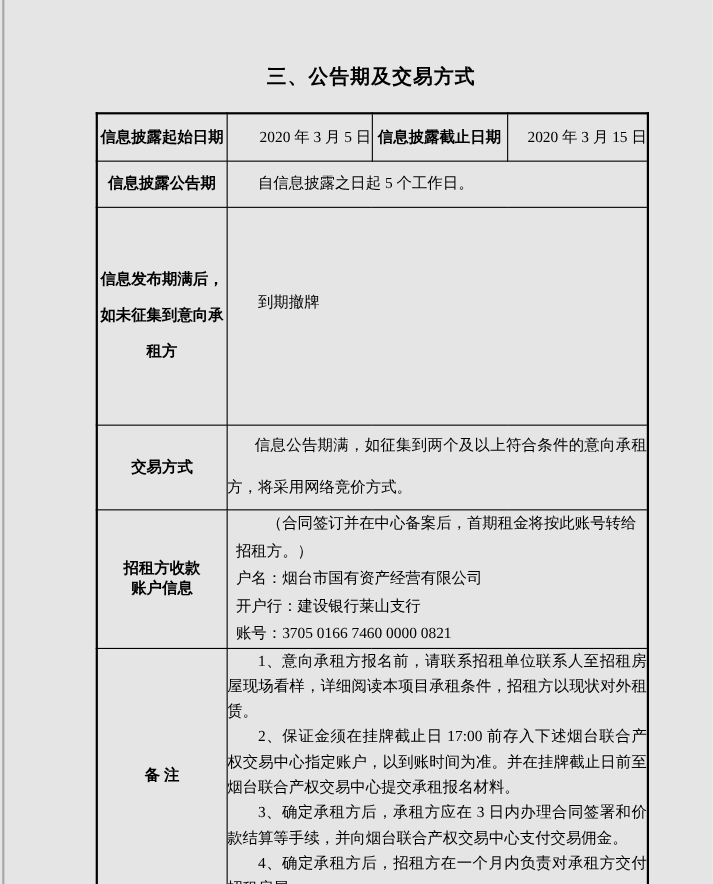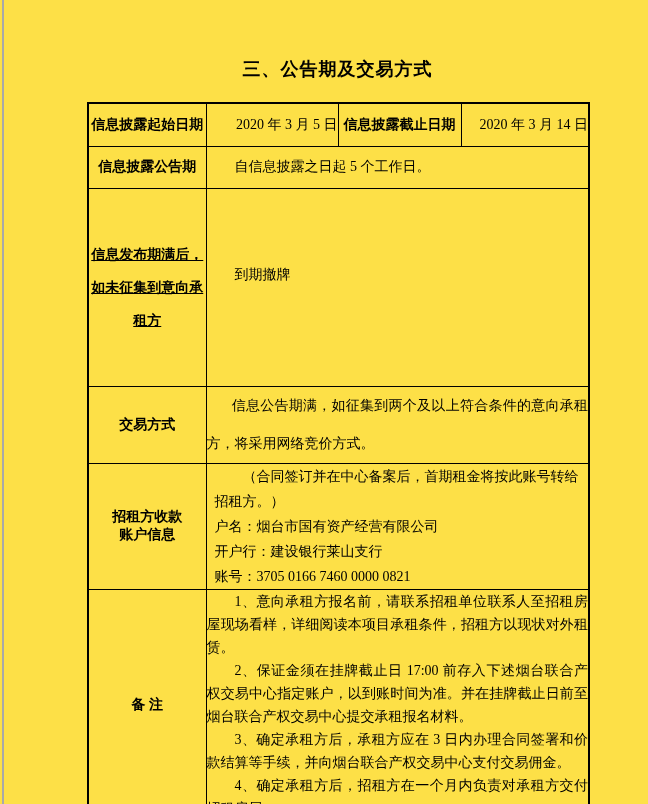--- a/index.html
+++ b/index.html
@@ -1,21 +1,21 @@
 <!DOCTYPE html>
 <html><head>
 <meta charset="utf-8">
 <style>
   html,body{margin:0;padding:0;}
   body{
     width:648px;height:804px;background:#ffffff;color:#000000;
     font-family:"Liberation Serif","DejaVu Serif",serif;
     -webkit-font-smoothing:antialiased;
   }
-  .page{position:relative;width:648px;height:804px;background:#fde047;overflow:hidden;}
+  .page{position:relative;width:648px;height:804px;background:#e5e5e5;overflow:hidden;}
   .page-edge{position:absolute;left:2px;top:0;width:2px;height:804px;background:#a9a9a9;}
   .content{position:absolute;left:87px;top:0;width:501px;}
   .title{
     margin:57px 0 0 0;text-align:center;
     font-size:18px;font-weight:bold;letter-spacing:1px;
   }
   table.doc{
     margin-top:21px;width:501px;table-layout:fixed;
     border-collapse:collapse;border:2px solid #000;
   }
@@ -28,21 +28,21 @@
   .r1{height:43px;margin-left:28px;}
   .r2{height:42px;}
   .r3{height:198px;}
   .r4{height:67px;}
   .r5{height:116px;}
   .r6{height:210px;}
   .val{padding:0 6px 0 4px;}
   .val.center{text-align:right;}
   .val p{margin:0;}
   .indent2{text-indent:2em;}
-  .r3 .lbl{line-height:33px;text-decoration:underline;}
+  .r3 .lbl{line-height:33px;}
   .r3 .val p{padding-bottom:24px;}
   .r4 .val p{line-height:38px;text-indent:1.8em;text-align:justify;}
   .r5 .val{padding-left:8px;line-height:25px;}
   .r6 .val p{line-height:23px;text-indent:2em;text-align:justify;}
 </style>
 </head>
 <body>
 
 <div class="page">
   <div class="page-edge"></div>
@@ -56,21 +56,21 @@
         <col style="width:132px">
         <col style="width:123px">
         <col style="width:128px">
       </colgroup>
 
       <tbody>
           <tr class="r1">
         <td class="lbl">信息披露起始日期</td>
         <td class="val center">2020 年 3 月 5 日</td>
         <td class="lbl">信息披露截止日期</td>
-        <td class="val center">2020 年 3 月 14 日</td>
+        <td class="val center">2020 年 3 月 15 日</td>
       </tr>
 
       <tr class="r2">
         <td class="lbl">信息披露公告期</td>
         <td class="val" colspan="3">
           <p class="indent2">自信息披露之日起 5 个工作日。</p>
         </td>
       </tr>
 
       <tr class="r3">

